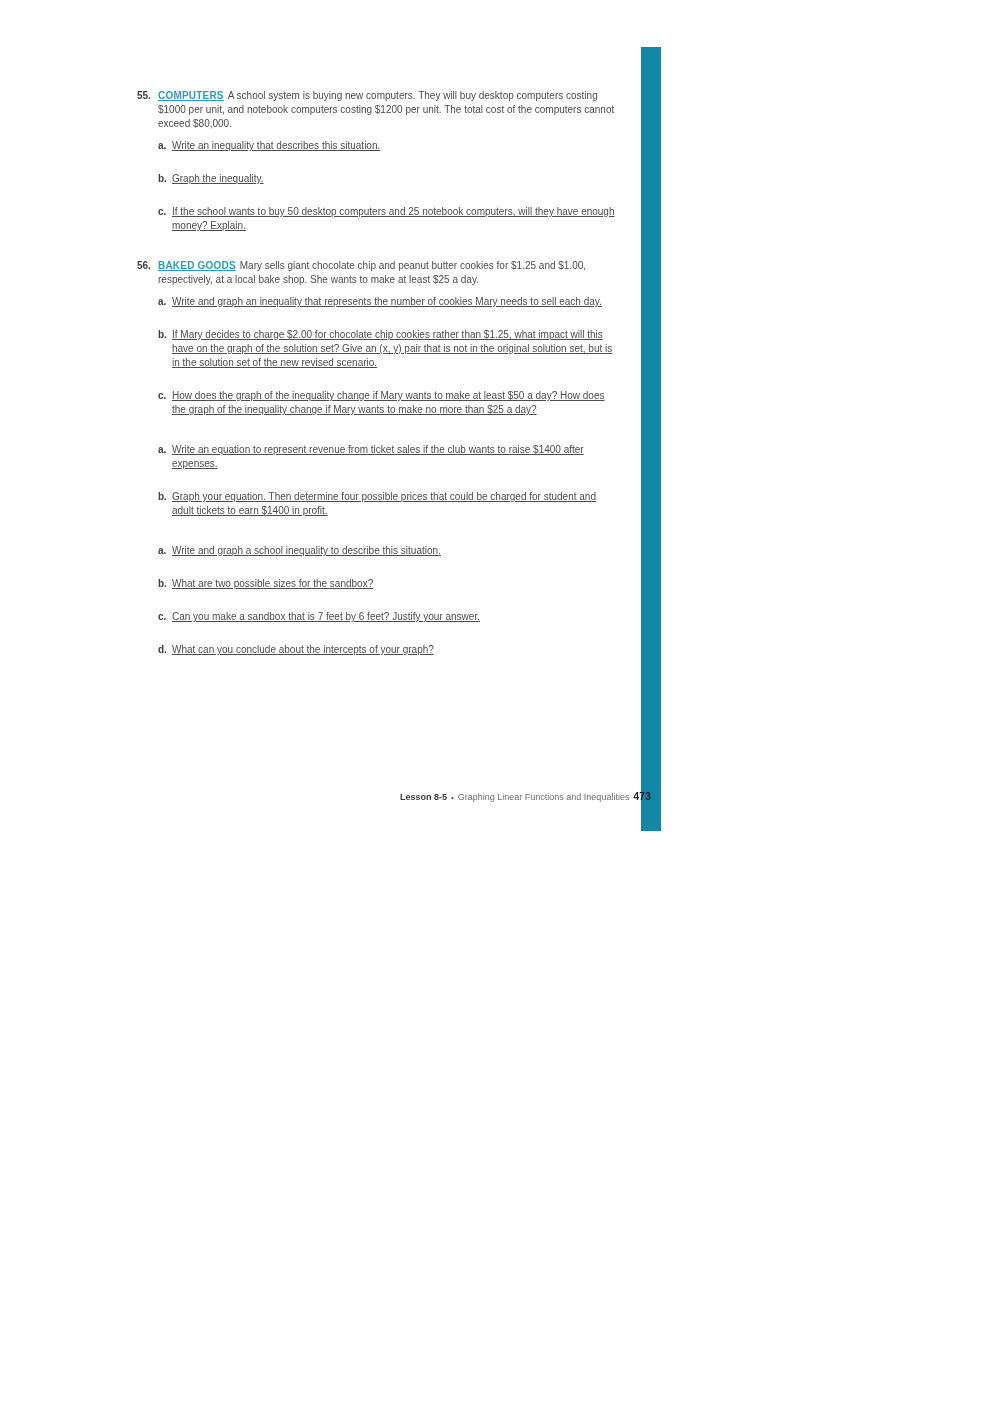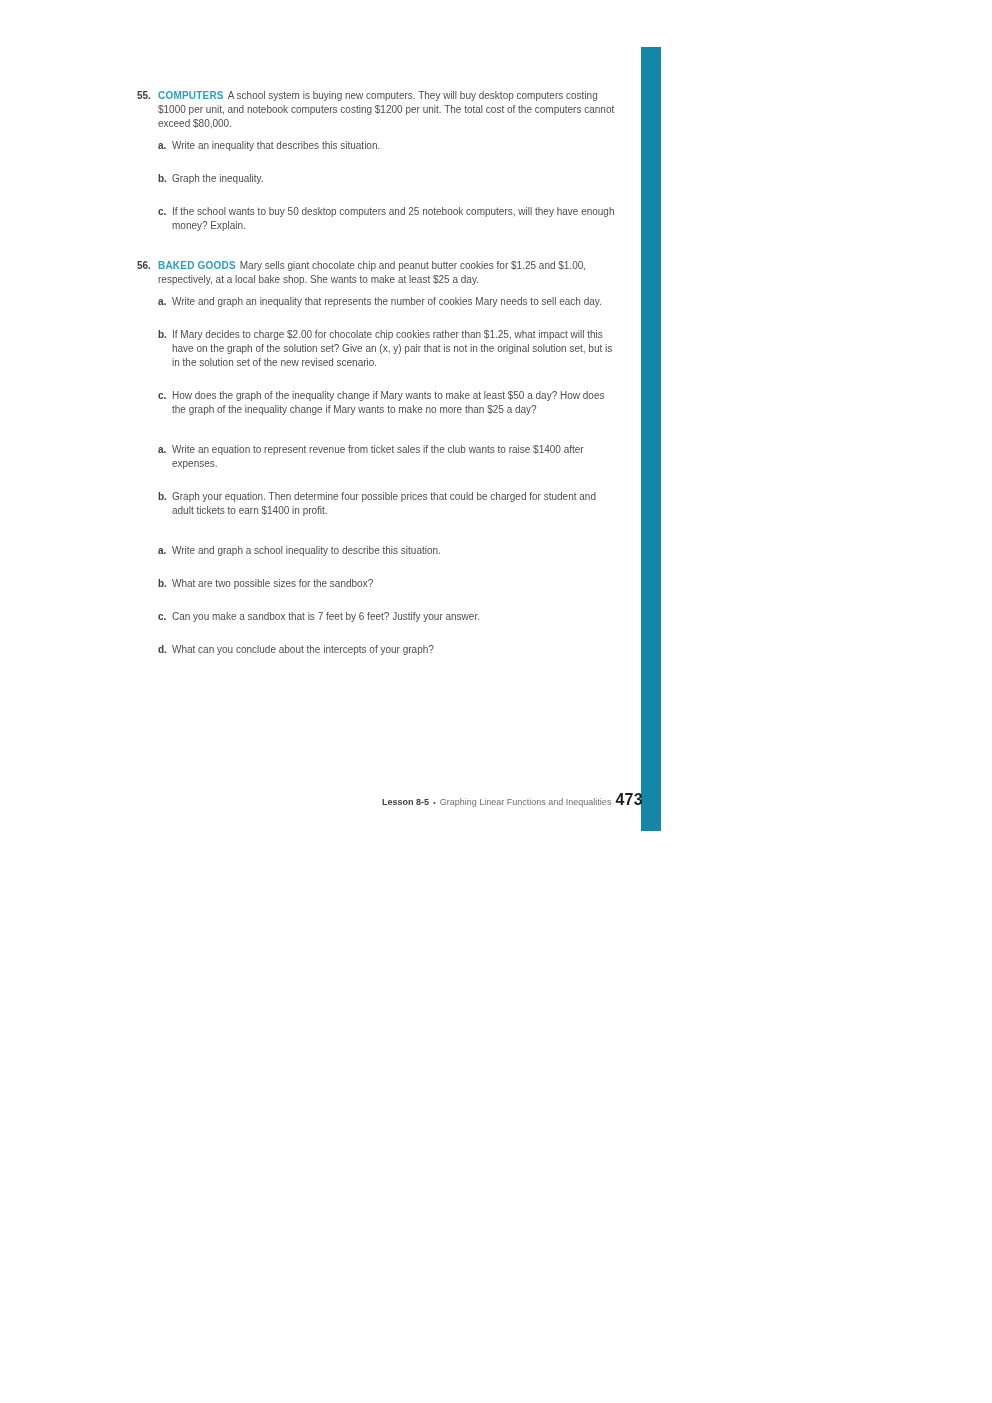--- a/index.html
+++ b/index.html
@@ -41,44 +41,45 @@
     flex:0 0 21px;
     font-weight:bold;
     color:var(--strong-text);
   }
   .prob-text{margin:0;flex:1;}
   .tag{
     color:var(--tag);
     font-weight:bold;
     letter-spacing:0.2px;
     margin-right:4px;
+    text-decoration:underline;
   }
   .parts{margin-top:8px;padding-left:21px;}
   .part{display:flex;margin-bottom:19px;}
   .part:last-child{margin-bottom:0;}
   .part-label{
     flex:0 0 13px;
     font-weight:bold;
     color:var(--strong-text);
   }
-  .part-text{margin:0;flex:1;padding-left:1px;}
+  .part-text{margin:0;flex:1;padding-left:1px;text-decoration:underline;}
   .footer{
     position:absolute;
     top:791px;
-    right:372px;
+    right:364px;
     display:flex;
     align-items:baseline;
     gap:4px;
     white-space:nowrap;
     font-size:9px;
     color:#6d6e70;
   }
   .footer .lesson{font-weight:bold;color:var(--strong-text);}
   .footer .sep{color:#58595b;font-size:8px;}
-  .footer .page-num{font-weight:bold;color:#231f20;font-size:16px;letter-spacing:0.3px;}
+  .footer .page-num{font-weight:bold;color:#231f20;font-size:10px;letter-spacing:0.3px;}
 </style>
 </head>
 <body>
 
 <div class="page">
 
   <div class="side-bar"></div>
 
   <div class="content">
 

